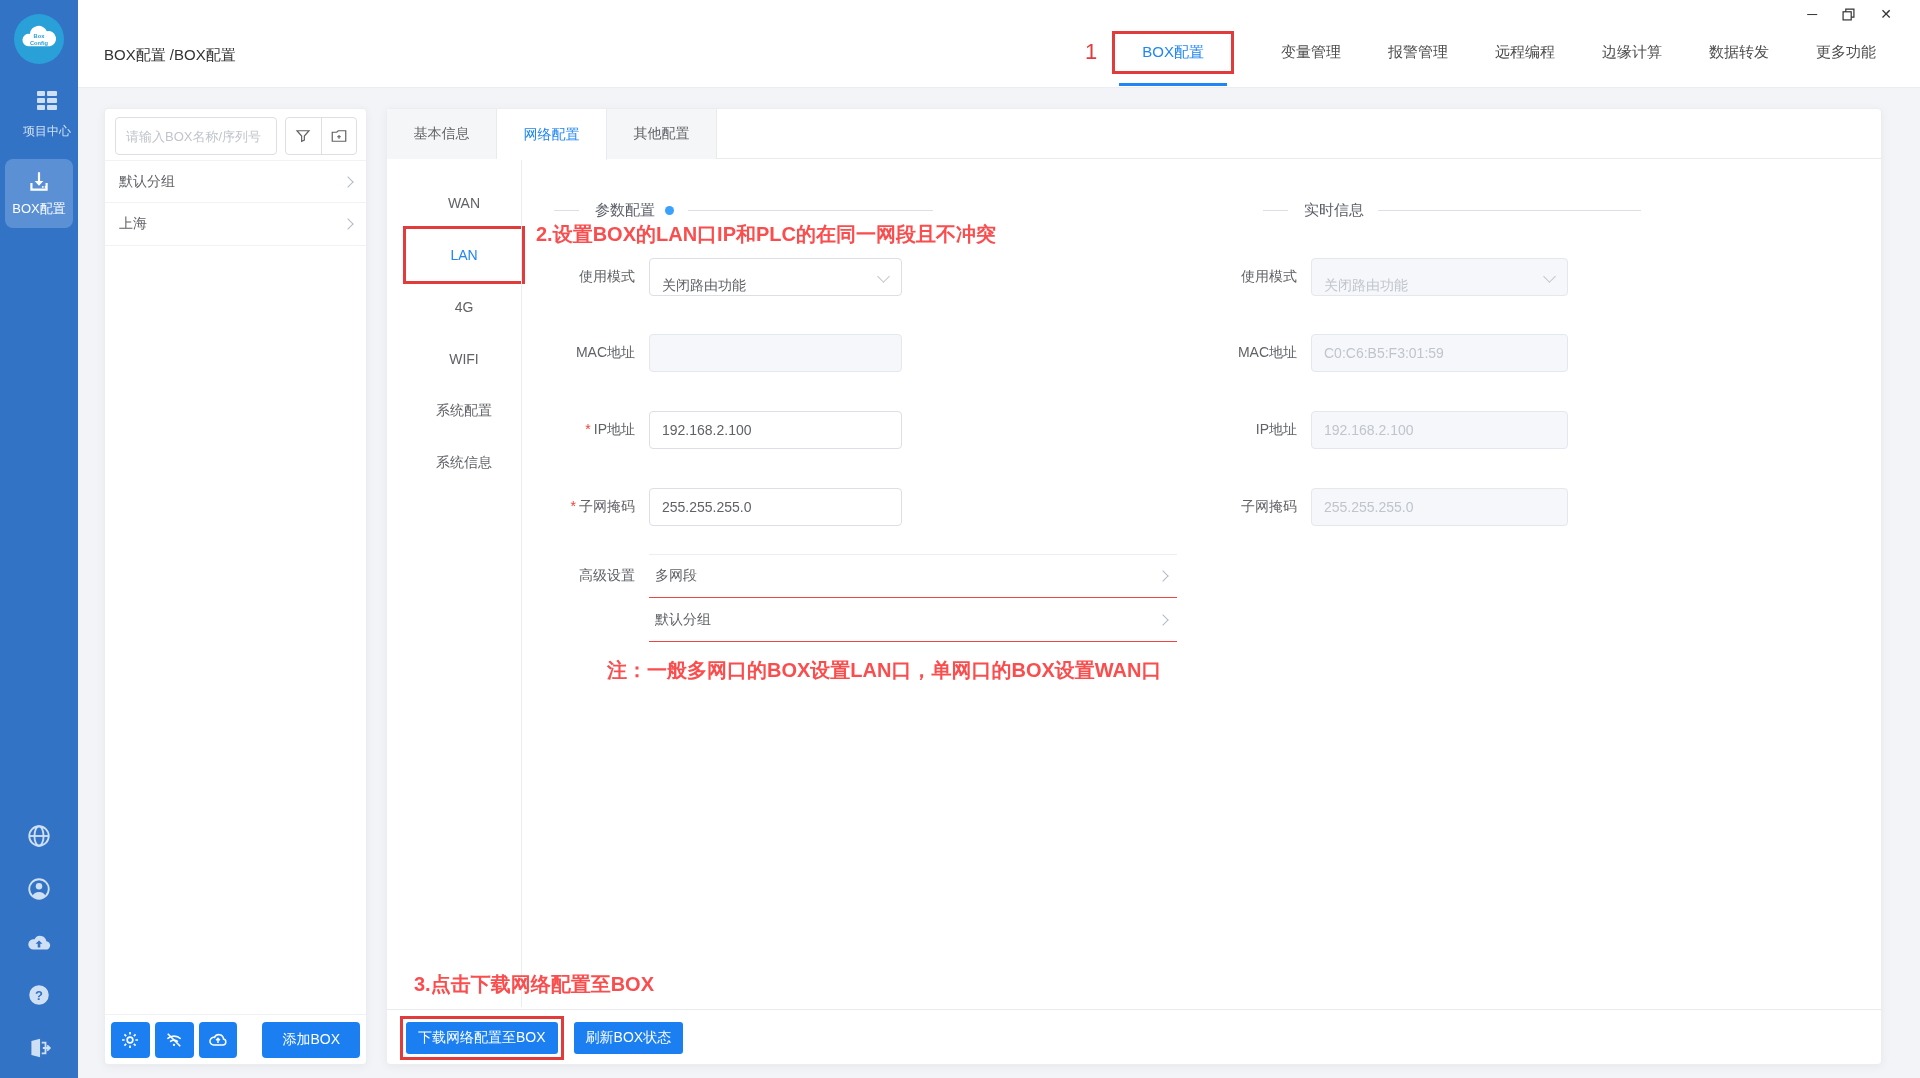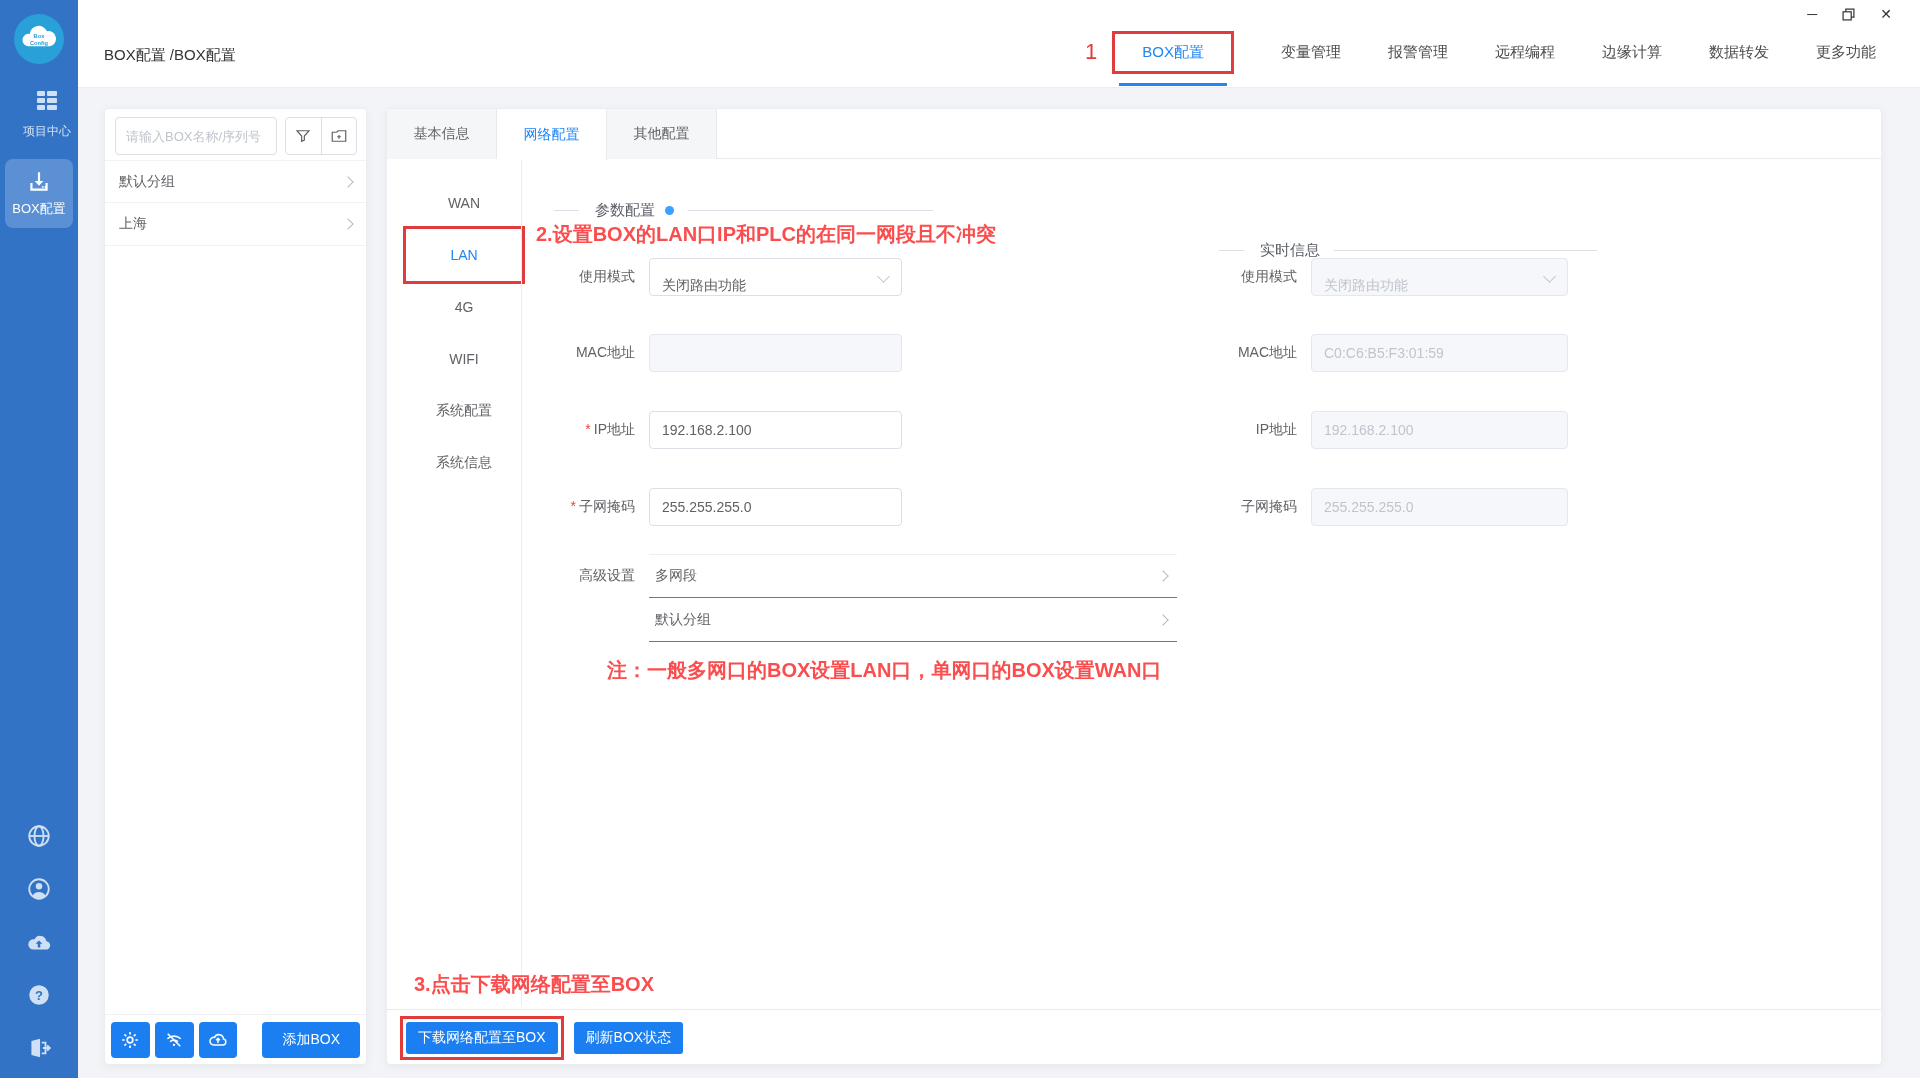--- a/index.html
+++ b/index.html
@@ -288,21 +288,21 @@
         <span class="chev"></span>
       </div>
       <div class="adv-row">
         <span>默认分组</span>
         <span class="chev"></span>
       </div>
     </div>
 
     <div class="note-main">注：一般多网口的BOX设置LAN口，单网口的BOX设置WAN口</div>
 
-    <div class="sec-head" style="left:832px; top:92px;margin-top:40px;">
+    <div class="sec-head" style="left:876px; top:92px;">
       <div class="hline" style="width:25px; margin-right:16px;"></div>
       <span>实时信息</span>
       <div class="hline" style="width:263px; margin-left:14px;"></div>
     </div>
 
     <div class="frow rt" style="top:142px;">
       <span class="flabel"><span>使用模式</span></span>
       <div class="select dis">
         <span>关闭路由功能</span>
       </div>

